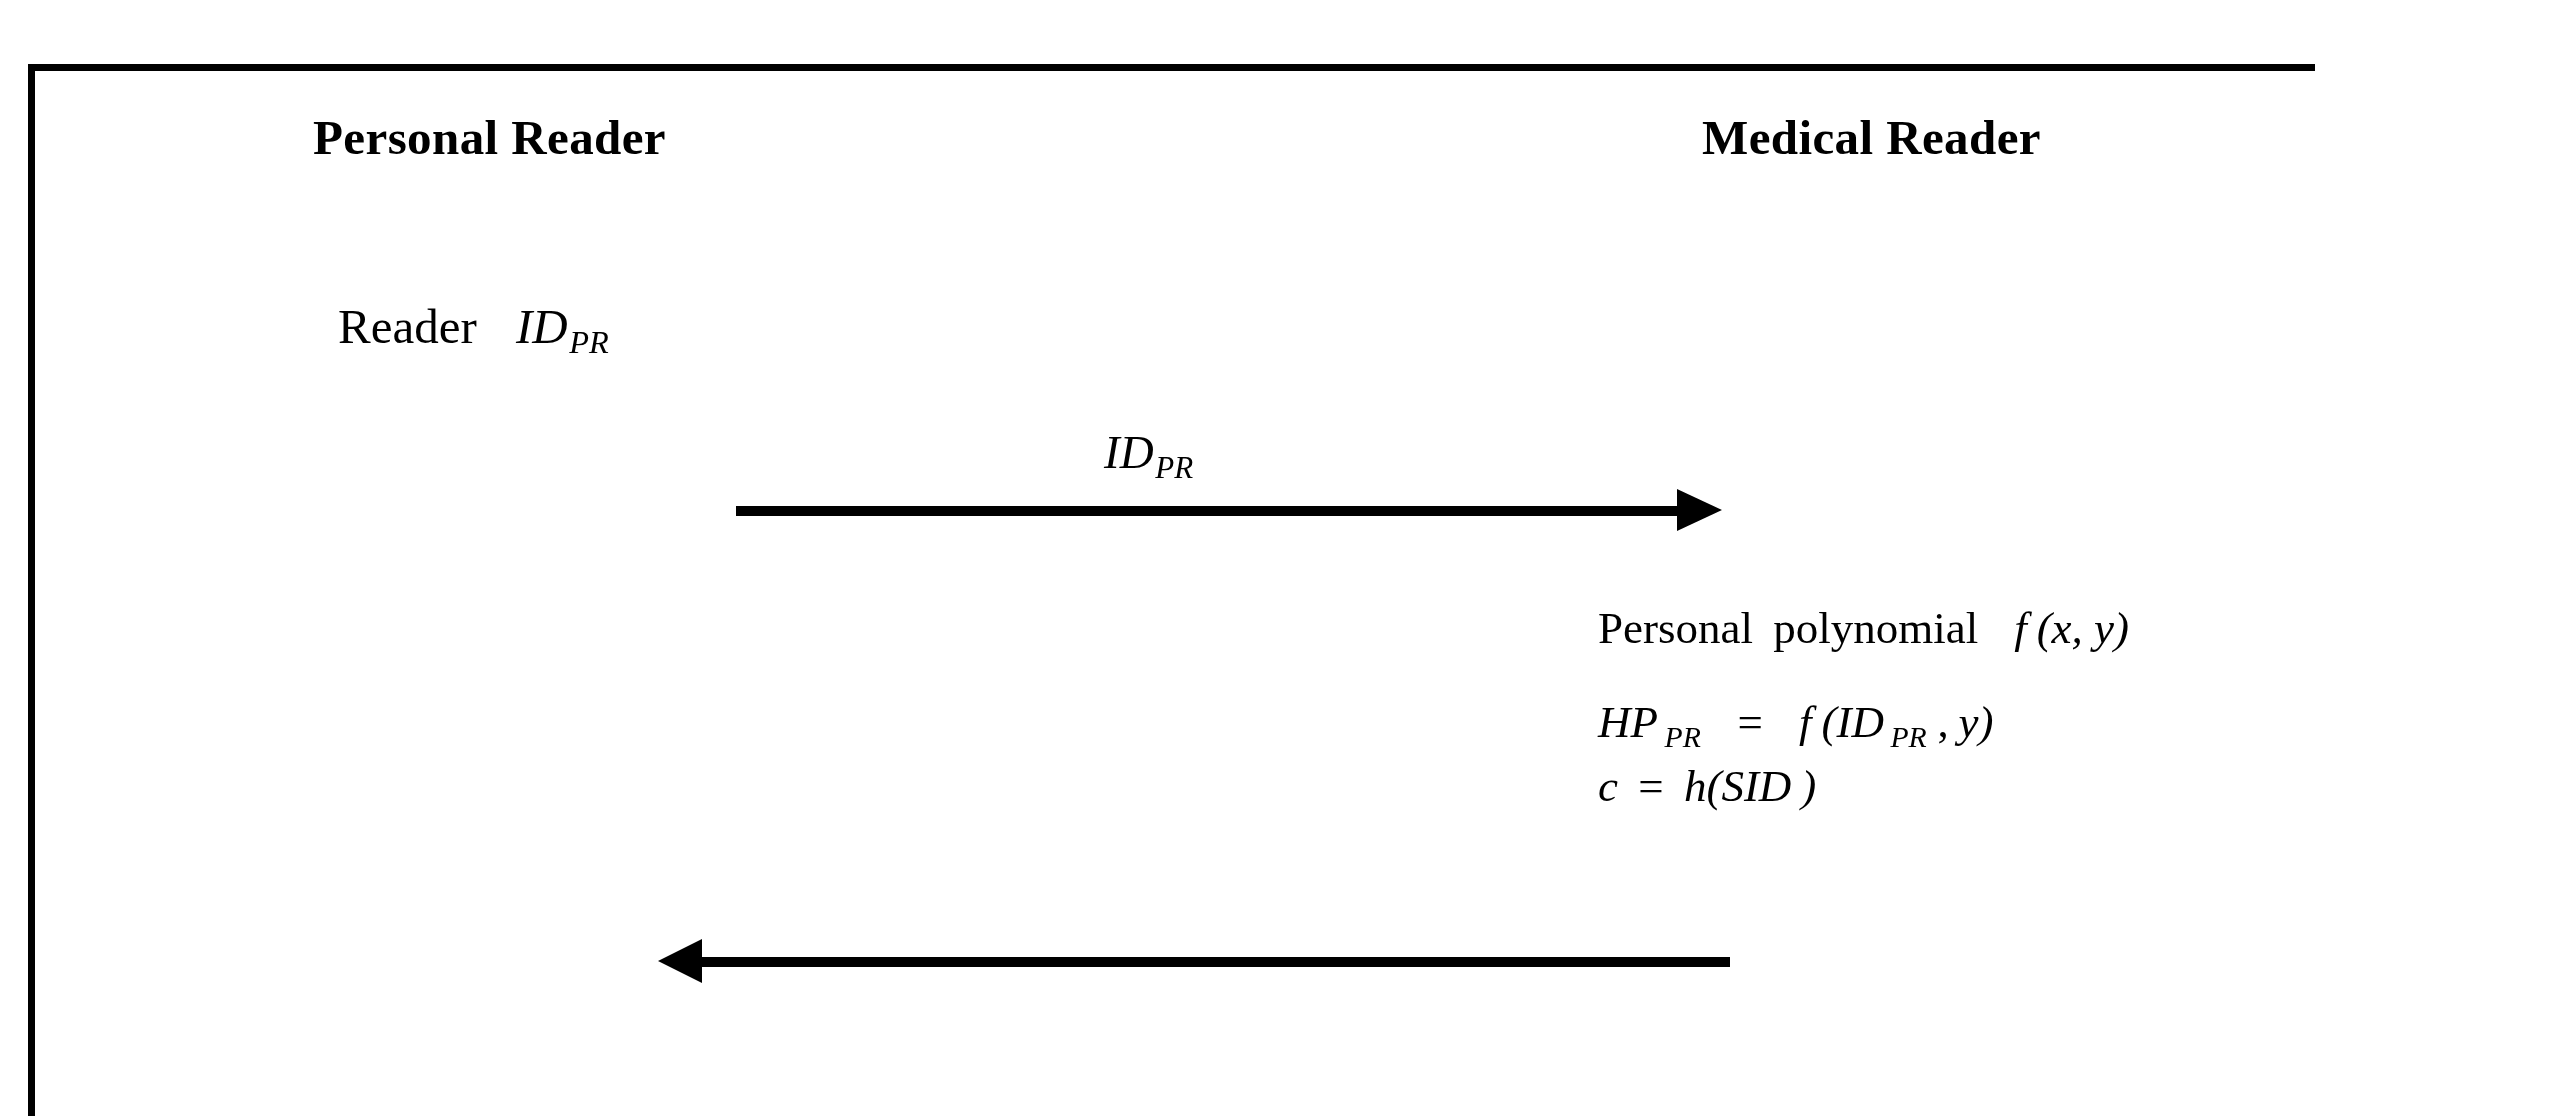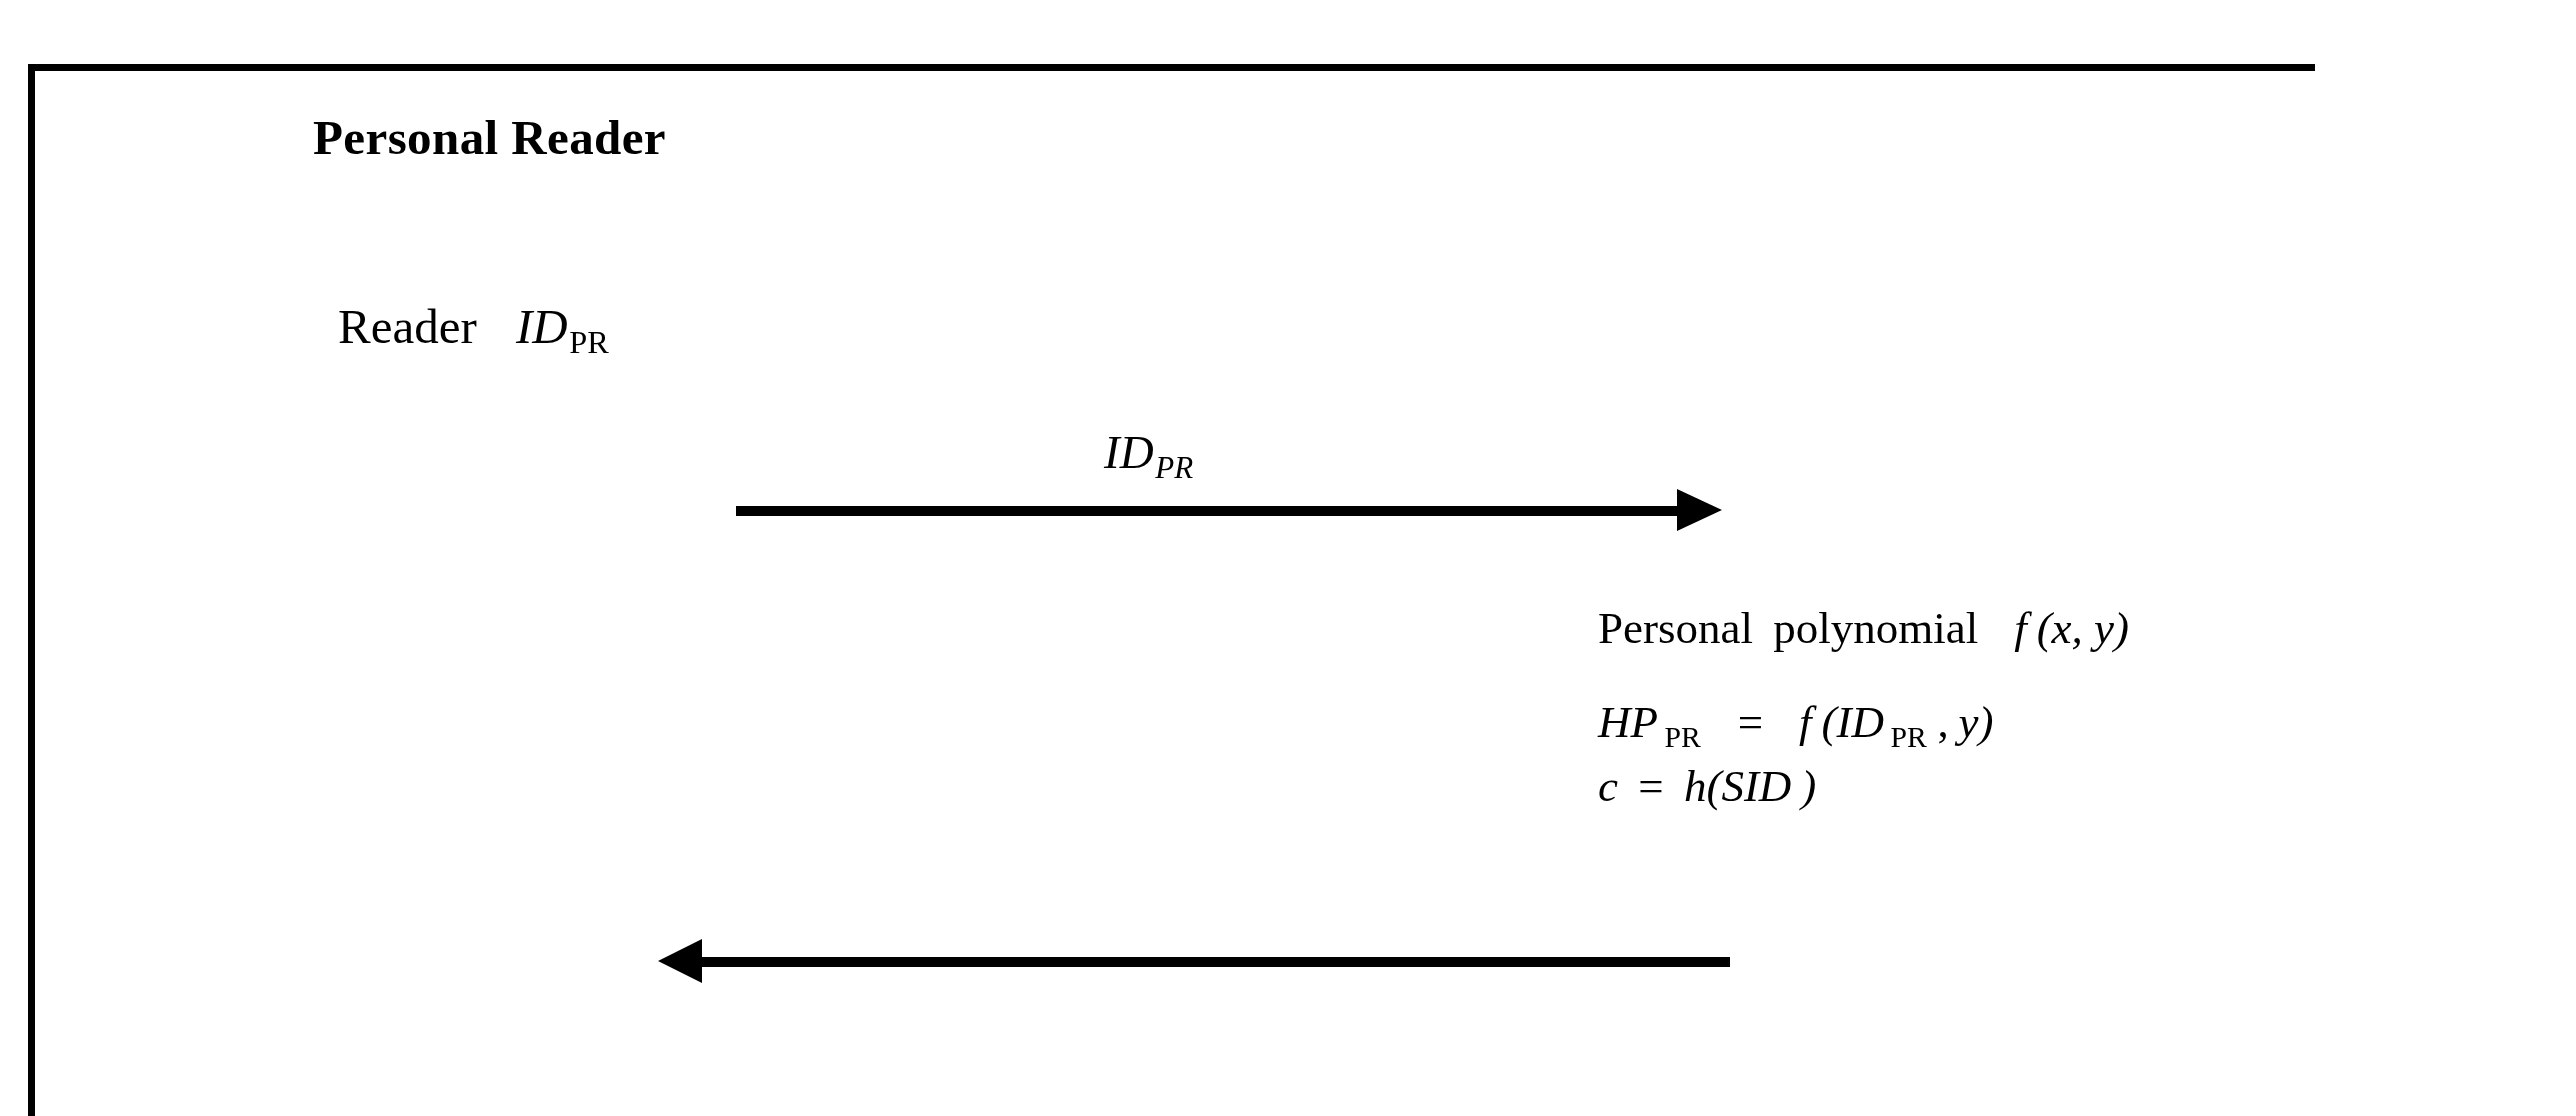--- a/index.html
+++ b/index.html
@@ -44,20 +44,21 @@
   .body-txt {
     font-size: 49px;
   }
   .eq {
     font-size: 45px;
   }
   .it {
     font-style: italic;
   }
   .sub {
+    font-style: italic;
     font-size: 0.66em;
     vertical-align: -0.32em;
     padding-left: 1.6px;
     padding-right: 0.8px;
   }
   .sp-s { padding-left: 0.22em; }
   .sp-m { padding-left: 0.45em; }
   .sp-l { padding-left: 0.8em; }
 
   
@@ -94,20 +95,21 @@
 </style>
 </head>
 <body>
 
 <div id="page">
 
   <div id="frame"></div>
 
   <div class="txt hdr" style="left:313px; top:69px;">Personal Reader</div>
 
+  <div class="txt hdr" style="left:1702px; top:69px;">Medical Reader</div>
 
   <div class="txt body-txt" style="left:338px; top:258px;">
     <span>Reader</span><span class="it sp-l">ID</span><span class="sub">PR</span>
   </div>
 
   <div class="arrow-label it" style="left:1104px; top:381px;">
     <span>ID</span><span class="sub">PR</span>
   </div>
 
   <div class="arrow">

